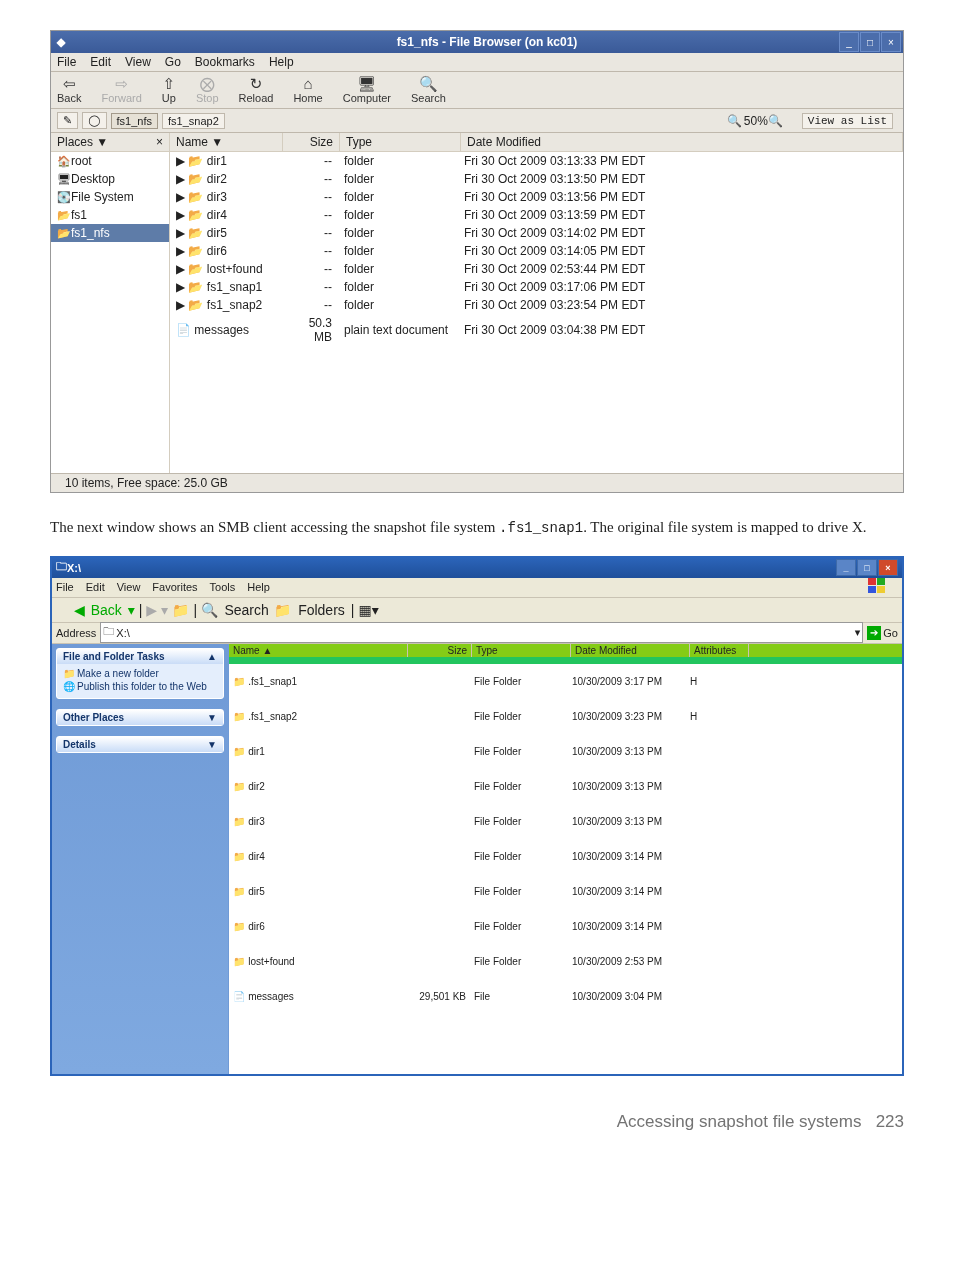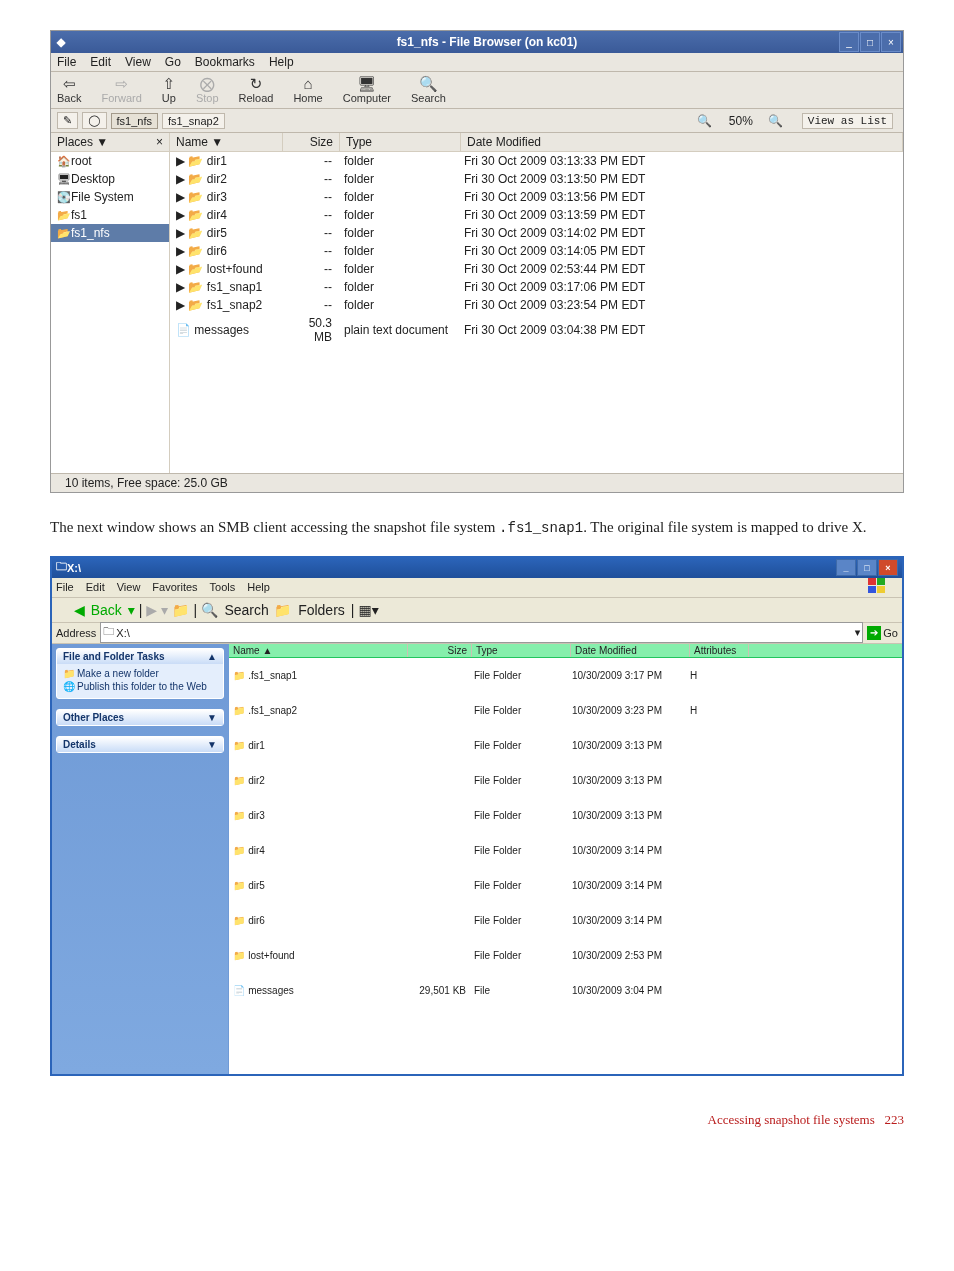--- a/index.html
+++ b/index.html
@@ -52,26 +52,26 @@
   .w-addr { display:flex; align-items:center; background:#ece9d8; border-bottom:1px solid #c9c3b3; height:20px; font-size:11px; padding:0 4px;}
   .w-go { background:#0a0; color:#fff; width:14px; height:14px; display:inline-flex; align-items:center; justify-content:center; font-size:10px;}
   .w-body { display:flex; background:#fff; height:430px; }
   .w-side { width:168px; background:linear-gradient(#6f9ad6,#7fa9e0); border-right:1px solid #6f9ad6; padding:4px; font-size:10px; color:#14356a;}
   .w-pane { background:#e4eefc; border:1px solid #fff; border-radius:3px; margin-bottom:10px; }
   .w-pane-hd { background:linear-gradient(#fff,#c9dcf7); font-weight:bold; padding:2px 6px; display:flex; justify-content:space-between; font-size:10px;}
   .w-pane-bd { padding:4px 6px; }
   .w-pane-bd div { margin-bottom:2px; display:flex; align-items:center; }
   .w-pane-bd .ti { width:14px; font-size:10px; }
   .w-list { flex:1; font-size:10px; }
-  .w-cols { display:flex; background:#86efac; border-bottom:1px solid #22c55e; font-size:10px; }
+  .w-cols { display:flex; background:#84cc16; border-bottom:7px solid #22c55e; font-size:10px; }
   .w-cols div { padding:1px 4px; border-right:1px solid #c9c3b3; }
   .wn{width:170px;} .ws{width:55px;text-align:right;} .wt{width:90px;} .wd{width:110px;} .wa{width:50px;text-align:left;}
   .w-row { display:flex; padding:0 0; }
   .w-row .wc{padding:12px 4px;}
-  .footer { text-align:right; font-family:Liberation Serif, serif; font-size:13px; margin-top:36px; color:#b91c1c;}
+  .footer { text-align:right; font-family:Liberation Sans, sans-serif; font-size:17px; margin-top:36px; color:#737373;}
 </style>
 </head>
 <body>
 
 <div class="fig">
   <div class="g-titlebar">
     <div class="g-ticon">◆</div>
     <div class="g-title">fs1_nfs - File Browser (on kc01)</div>
     <div class="g-winbtn">
       <div>_</div>
@@ -123,21 +123,21 @@
     </div>
   <div class="g-loc">
     <span class="g-locbtn">✎</span>
     <span class="g-locbtn">◯</span>
     <span id="g-crumbs" style="display:flex;">
         <span class="g-locbtn sel">fs1_nfs</span>
         <span class="g-locbtn">fs1_snap2</span>
       </span>
     <span class="g-zoom">
       <span>🔍</span>
-      <span style="margin:0 16px;">50%</span>
+      <span style="margin:0 1px;">50%</span>
       <span>🔍</span>
       <span class="g-locbtn" style="margin-left:18px;font-family:Liberation Mono, monospace;">View as List</span>
     </span>
   </div>
   <div class="g-body">
     <div class="g-side">
       <div class="g-side-hd">
         <span>Places ▼</span>
         <span>×</span>
       </div>

